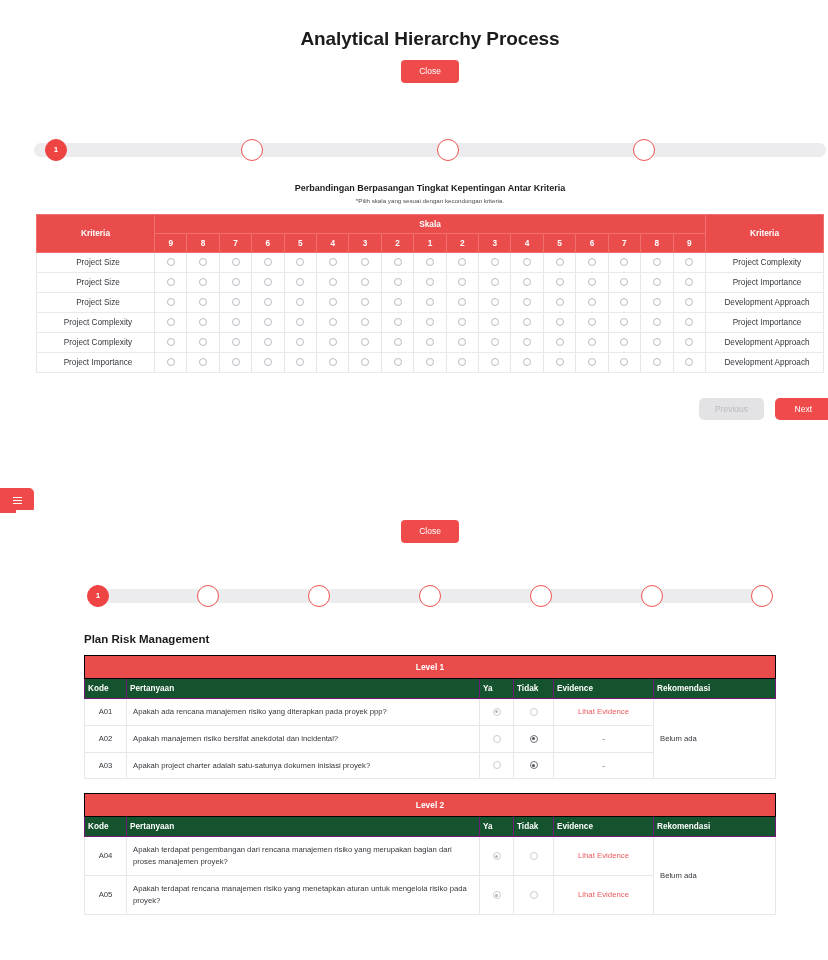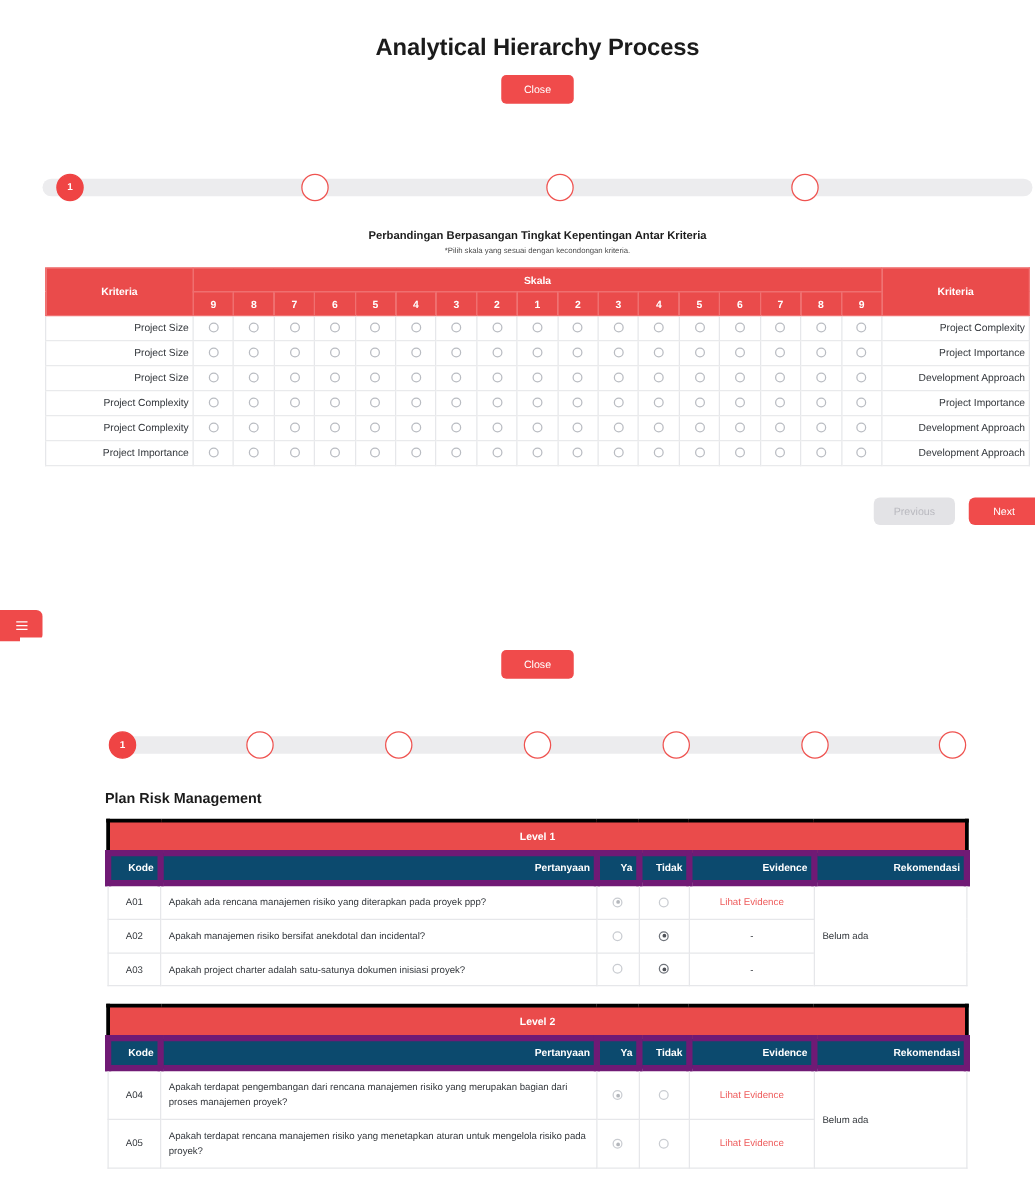--- a/index.html
+++ b/index.html
@@ -114,21 +114,21 @@
   table.ahp td {
     border: 1px solid #e6e7ea;
     border-bottom: 1px solid #e9eaec;
     padding: 5px 3px;
     text-align: center;
     height: 20px;
     color: #33373c;
     font-size: 8.2px;
   }
   table.ahp td.crit-cell {
-    text-align: right;
+    text-align: center;
     padding-left: 8px;
     white-space: nowrap;
   }
   .radio {
     display: inline-block;
     width: 8px; height: 8px;
     border: 1px solid #b9bcc2;
     border-radius: 50%;
     background: #fff;
     vertical-align: middle;
@@ -187,30 +187,30 @@
     font-size: 7.6px;
     border: 1px solid #dfe0e3;
   }
   table.mm th.level-bar {
     background: #ea4b4b;
     color: #fff;
     text-align: center;
     font-size: 8.4px;
     font-weight: bold;
     padding: 6px 4px;
-    border: 3px solid #000000;
+    border: 1px solid #000000;
   }
   table.mm th {
-    background: #0c4a6e;
+    background: #14532d;
     color: #fff;
     font-size: 8.2px;
     font-weight: bold;
-    text-align: right;
+    text-align: left;
     padding: 5px 3px;
-    border: 5px solid #701a75;
+    border: 1px solid #701a75;
   }
   table.mm td {
     border: 1px solid #e6e7ea;
     padding: 7px 6px;
     font-size: 7.7px;
     color: #33373c;
     vertical-align: middle;
     line-height: 1.55;
   }
   td.c-kode { text-align: center; margin-left: 22px; }

